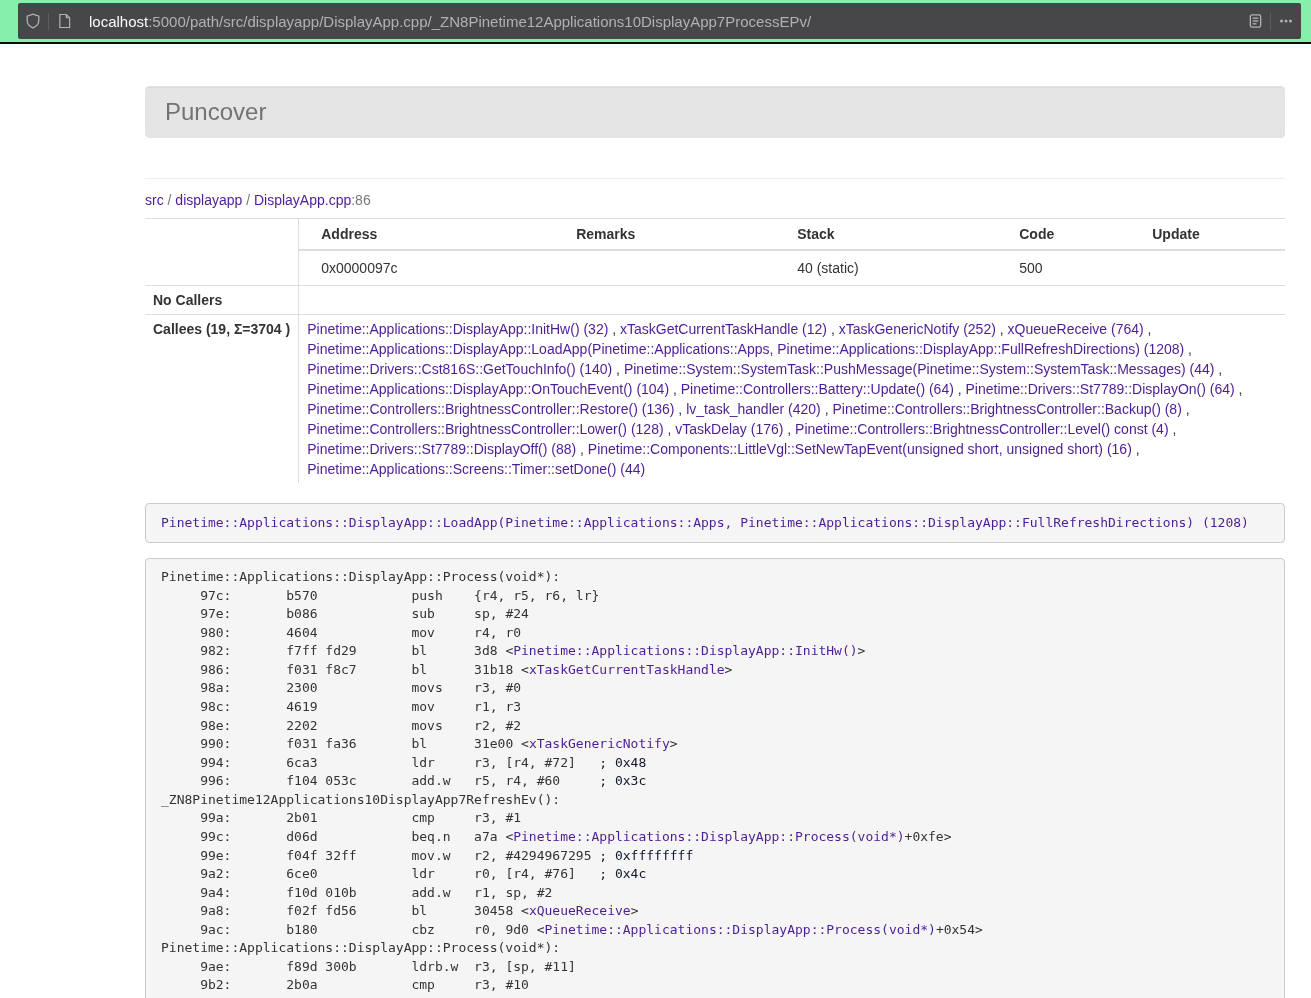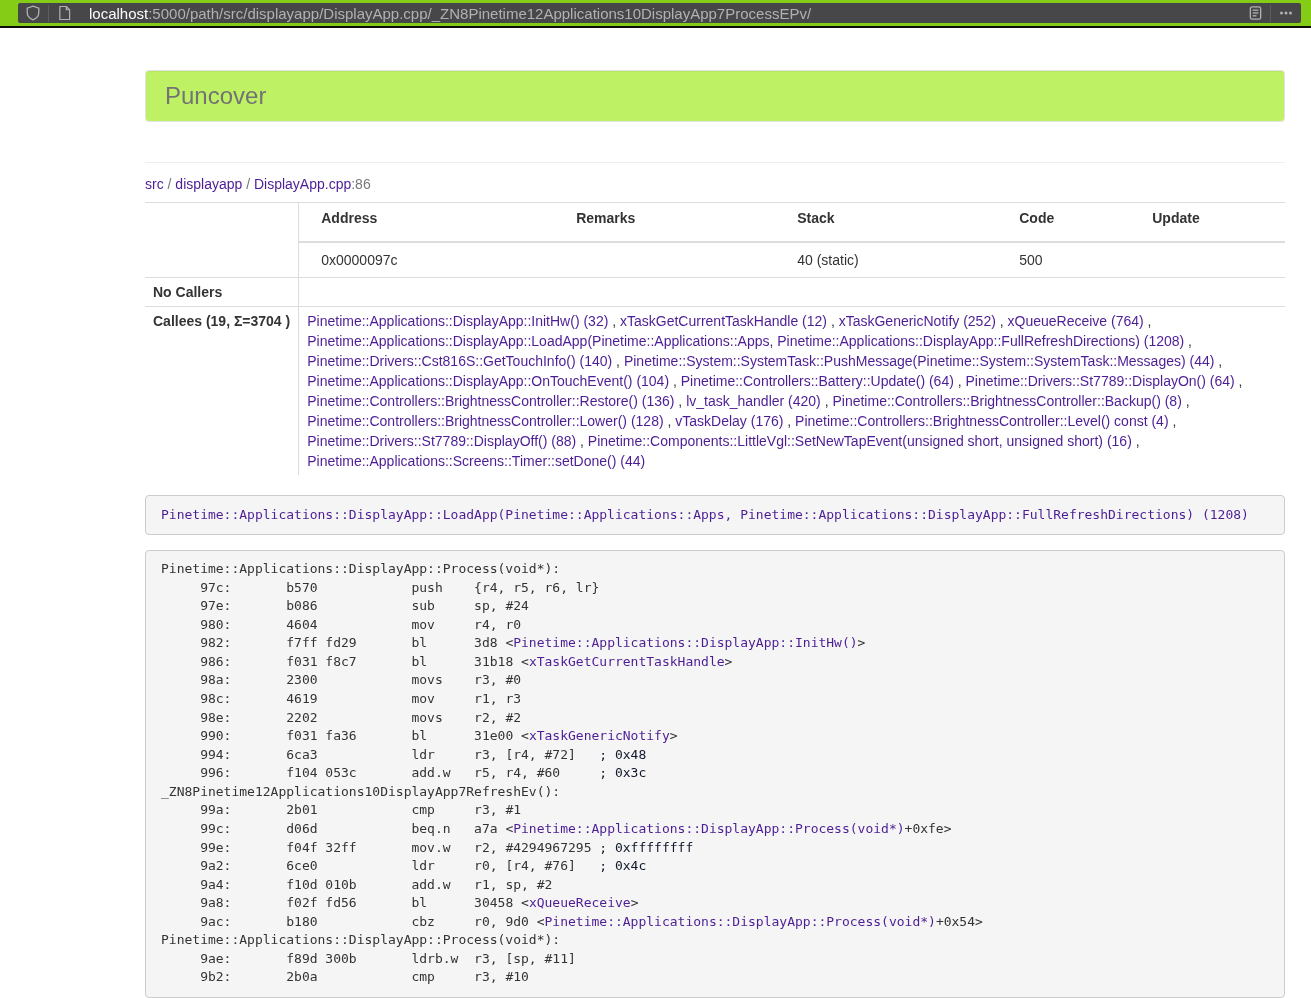--- a/index.html
+++ b/index.html
@@ -3,59 +3,59 @@
 <meta charset="utf-8">
 <style>
   * { box-sizing: border-box; }
   html, body { margin:0; padding:0; }
   body {
     width:1311px; height:998px; overflow:hidden;
     background:#ffffff; color:#333;
     font-family:"Liberation Sans", sans-serif; font-size:14px;
   }
   
-  .topbar { height:28px; background:#84cc16; border-bottom:2px solid #0c0c0d; position:relative; }
+  .topbar { height:44px; background:#86efac; border-bottom:2px solid #0c0c0d; position:relative; }
   .urlbar {
     position:absolute; left:18px; right:10px; top:3px; bottom:3px;
     background:#474749; border-radius:2px;
     display:flex; align-items:center;
   }
   .icon-btn { display:flex; align-items:center; justify-content:center; width:30px; height:100%; cursor:pointer; flex:0 0 auto; }
   .vsep { width:1px; height:17px; background:#5c5c61; flex:0 0 auto; }
   .url-text {
     flex:1 1 auto; margin-left:10px; font-size:15px; color:#b1b1b3;
     white-space:nowrap; overflow:hidden;
   }
   .url-host { color:#fbfbfe; }
 
   
   .content { width:1140px; margin-left:145px; padding-top:42px; }
   .well {
-    background:#bef264; border:1px solid #e3e3e3; border-radius:4px;
+    background:#e5e5e5; border:1px solid #e3e3e3; border-radius:4px;
     padding:10px 19px; box-shadow:inset 0 1px 1px rgba(0,0,0,.05);
   }
   .well h3 { margin:0; font-size:24px; font-weight:500; color:#737373; line-height:30px; }
   hr.rule { border:0; border-top:1px solid #eeeeee; margin:40px 0 0 0; }
   .breadcrumb-line { margin:11px 0 8px 0; line-height:20px; }
   a { color:#4c1d95; text-decoration:none; cursor:pointer; }
   .muted { color:#777; }
 
   table.main { width:100%; border-collapse:collapse; margin-bottom:20px; }
   table.main > tbody > tr > th.rowlabel {
     width:145px; text-align:left; vertical-align:top;
     padding:4px 8px; font-weight:bold; white-space:nowrap;
     border-top:1px solid #ddd; border-right:1px solid #ddd; line-height:20px;
   }
   table.main > tbody > tr > td.rowcontent {
     padding:4px 8px; border-top:1px solid #ddd; vertical-align:top; line-height:20px;
   }
   table.main > tbody > tr > td.nested-wrap { padding:0; border-top:1px solid #ddd; }
   table.nested { width:100%; border-collapse:collapse; }
   table.nested th {
-    text-align:left; font-weight:bold; padding:5px 10px 13px 22px;
+    text-align:left; font-weight:bold; padding:5px 10px 5px 22px;
     border-bottom:2px solid #ddd; line-height:20px;
   }
   table.nested td { padding:7px 10px 7px 22px; line-height:20px;margin-top:47px; }
   table.nested .c1 { width:255px; } table.nested .c2 { width:221px; }
   table.nested .c3 { width:222px; } table.nested .c4 { width:133px; }
 
   .pkg-icon { vertical-align:-2px; margin-right:6px; }
 
   pre.codebox {
     background:#f5f5f5; border:1px solid #ccc; border-radius:4px;

